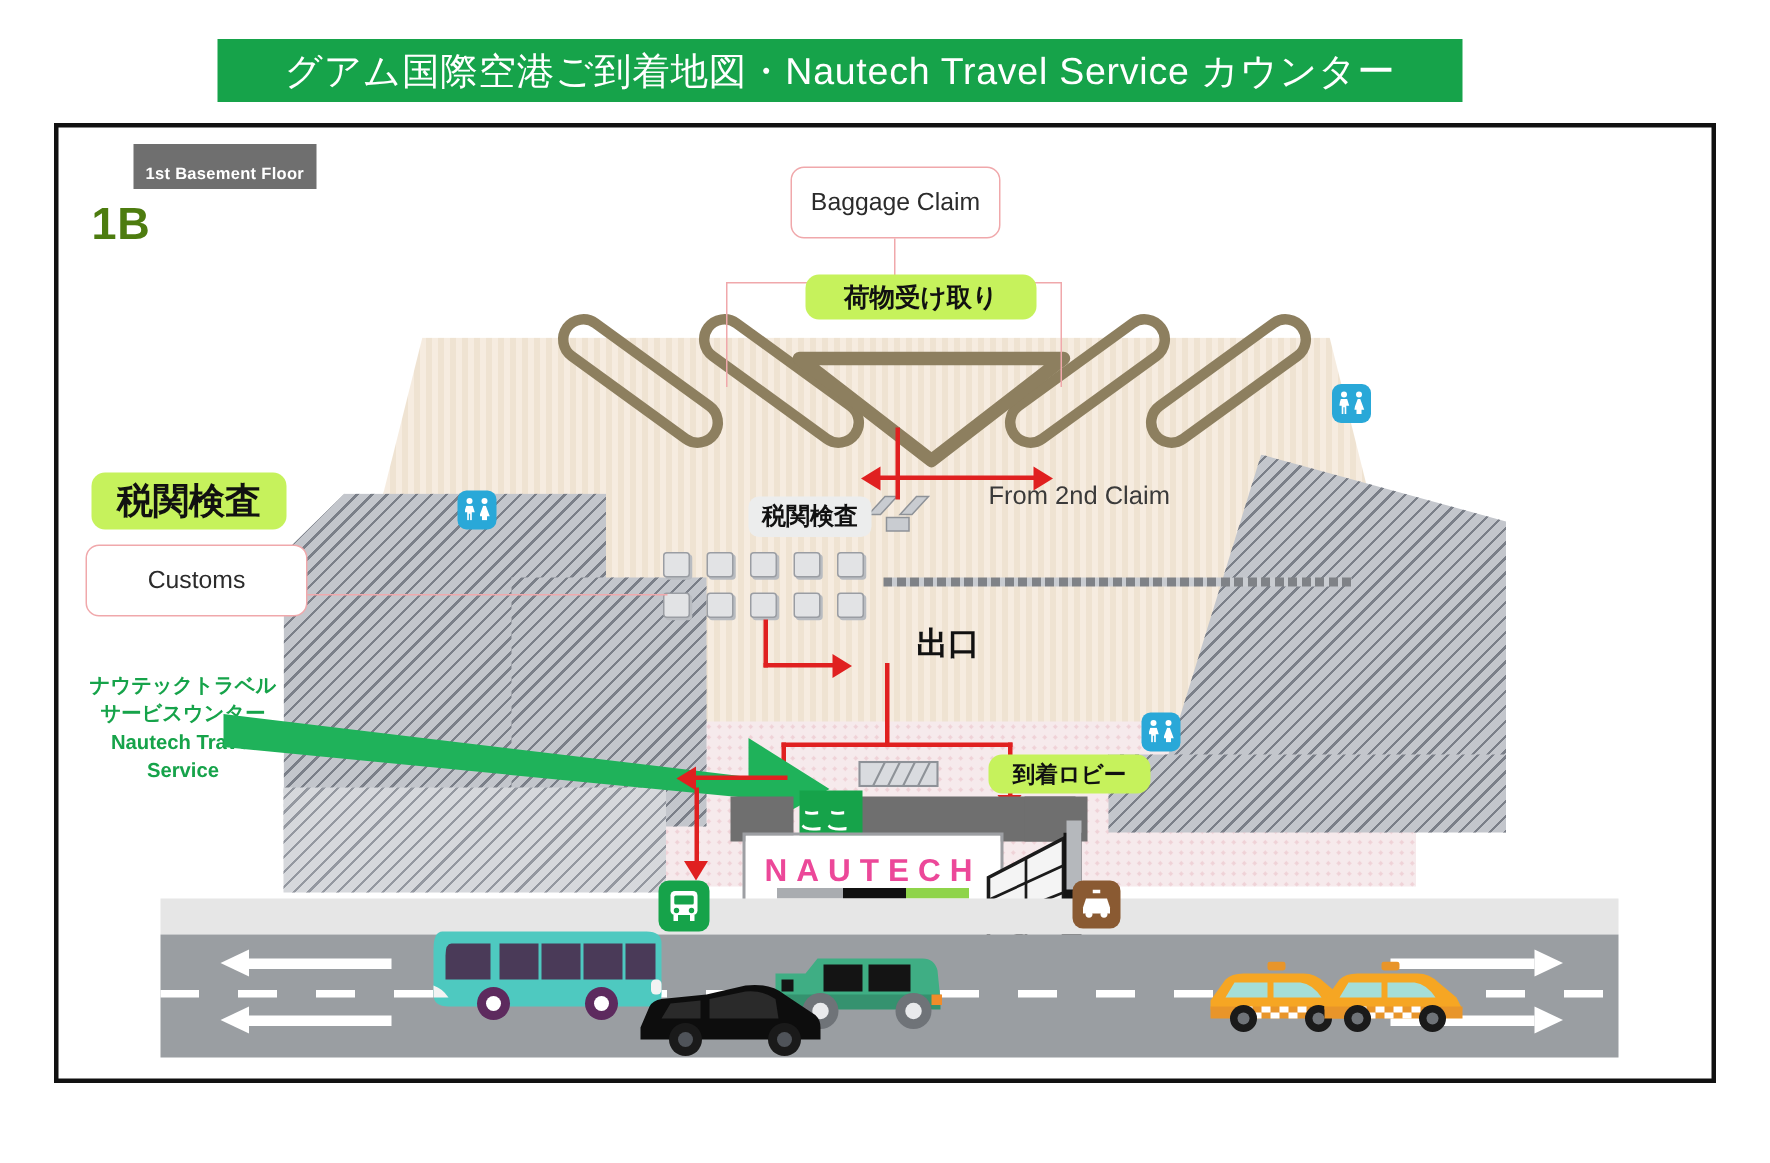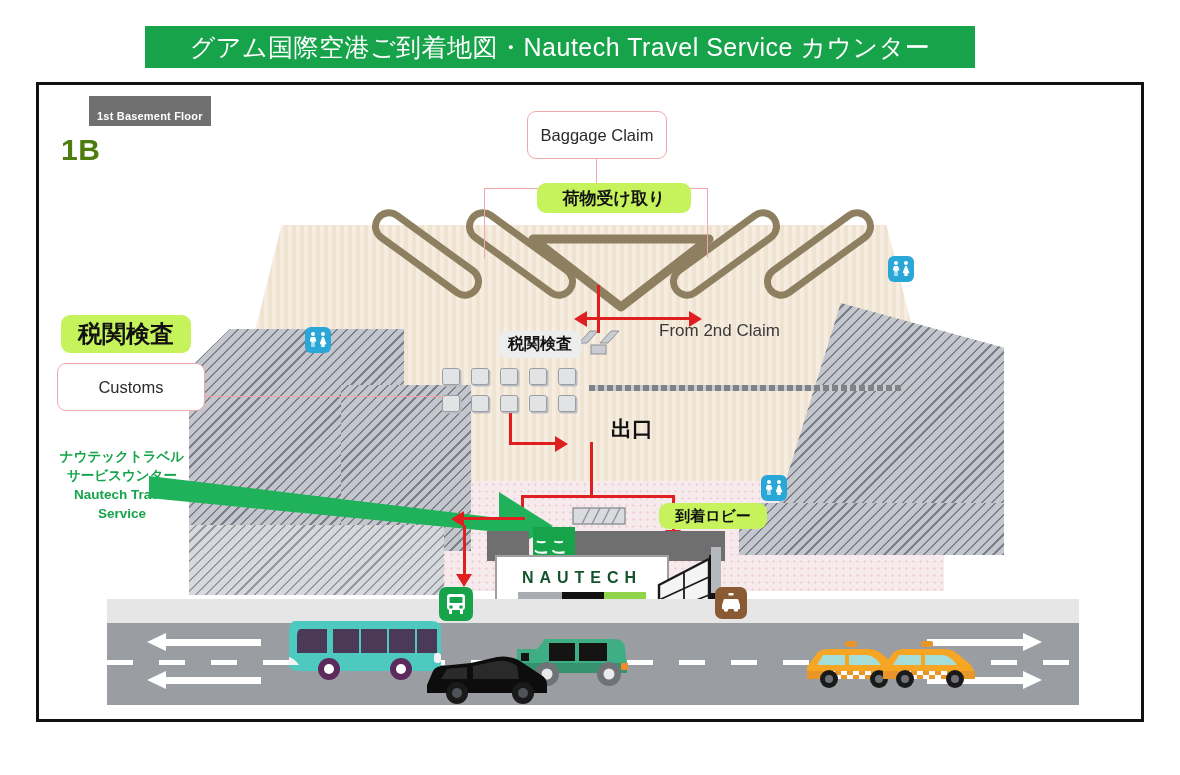--- a/index.html
+++ b/index.html
@@ -206,22 +206,22 @@
 
   
   #nautech-sign {
     position: absolute;
     background: #ffffff;
     border: 3px solid #ffffff;
     outline: 2px solid #9d9fa3;
   }
   #nautech-word {
     position: absolute; left: 0; right: 0; top: 9px;
-    text-align: center; font-size: 16px; font-weight: bold;
-    letter-spacing: 6px; color: #14532d;
+    text-align: center; font-size: 21px; font-weight: bold;
+    letter-spacing: 6px; color: #ec4899;
   }
   .nt-bar { position: absolute; height: 7px; }
   #nautech-travel {
     position: absolute; left: 0; right: 0; top: 43px;
     text-align: center; font-size: 8px; letter-spacing: 3px;
     color: #8fd44a; font-weight: bold;
   }
 
   
   #sidewalk { position: absolute; background: #e6e6e6; }

